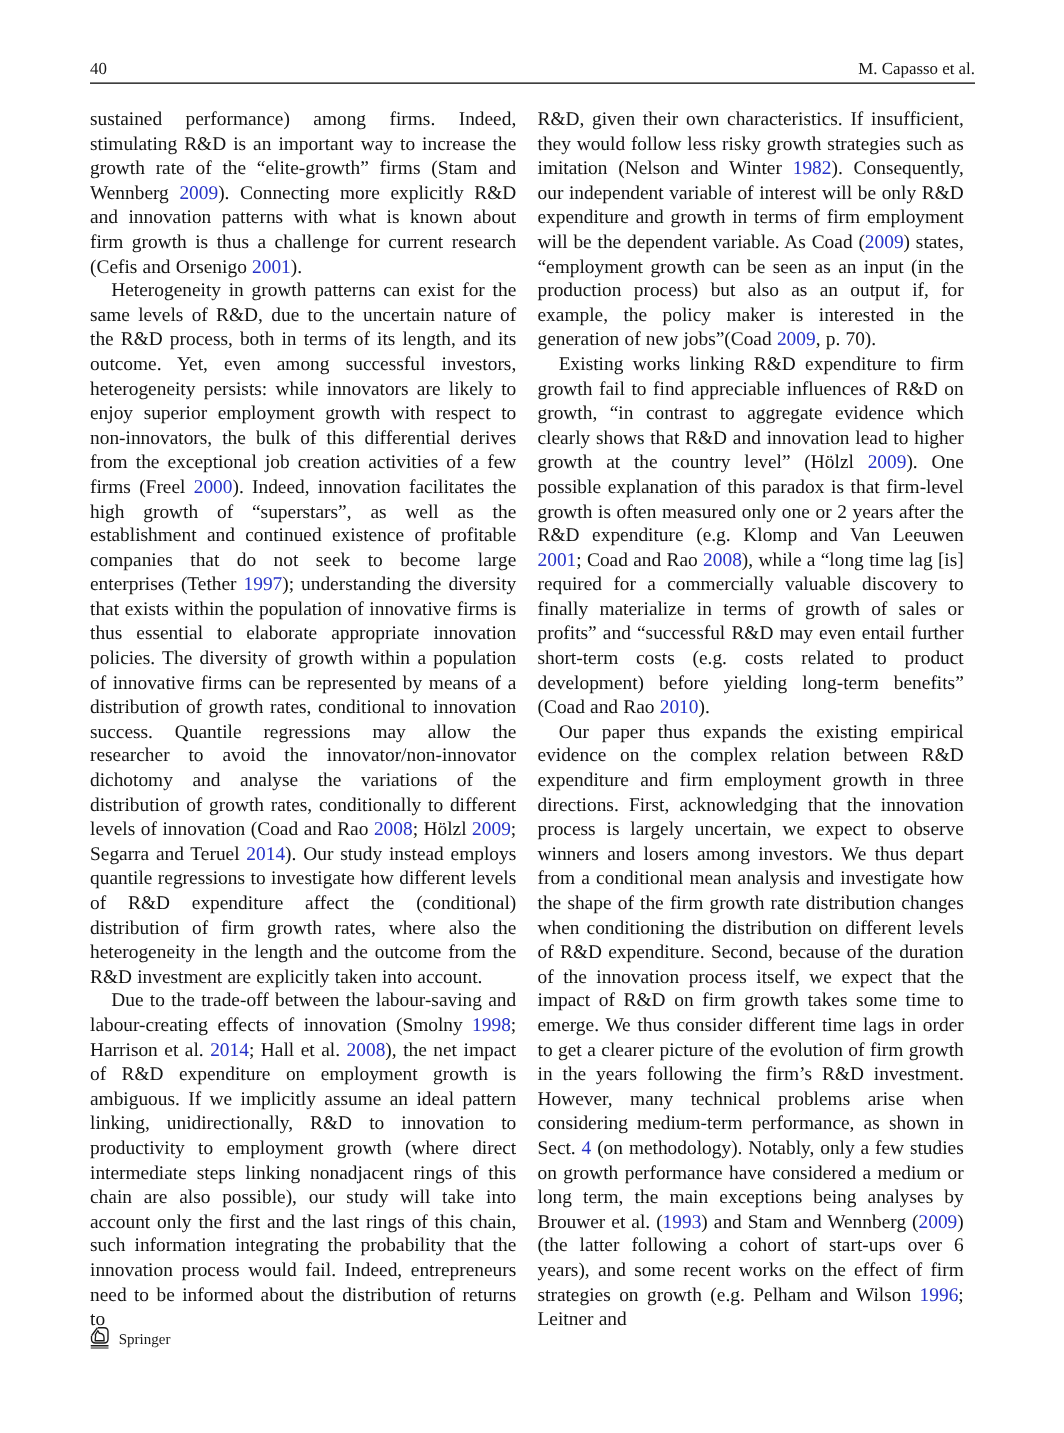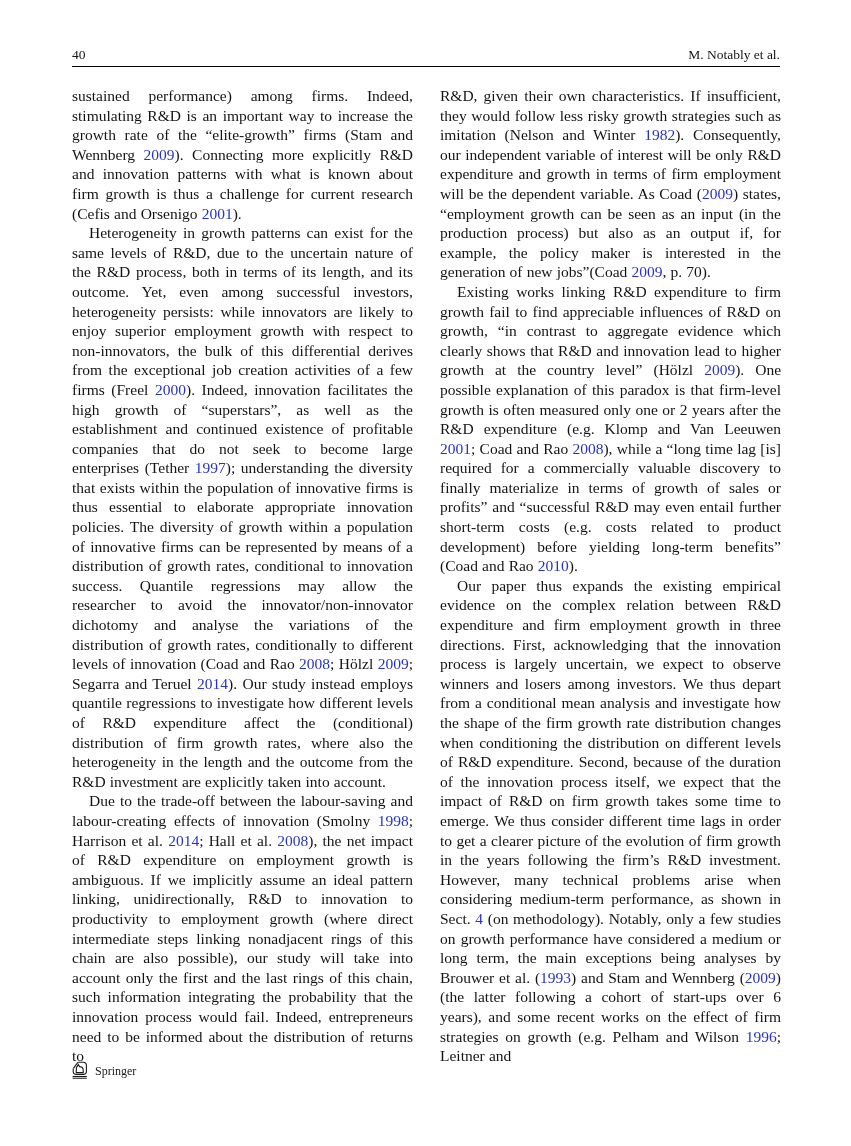--- a/index.html
+++ b/index.html
@@ -33,21 +33,21 @@
     width: 708px;
     top: 66px;
     border-top: 1.4px solid #000000;
   }
   .body-columns {
     position: absolute;
     left: 72px;
     top: 86px;
     width: 709px;
     display: flex;
-    gap: 27px;
+    gap: 17px;
   }
   .col {
     width: 341px;
     text-align: justify;
     font-size: 15.5px;
     line-height: 19.6px;
     hyphens: auto;
     -webkit-hyphens: auto;
     word-spacing: 0.02em;
   }
@@ -83,21 +83,21 @@
   }
   .logo-box svg { display: block; }
 </style>
 </head>
 <body>
 
 <div class="page">
 
   <header class="running-header">
     <span>40</span>
-    <span>M. Notably et al.</span>
+    <span>M. Capasso et al.</span>
   </header>
 
   <div class="header-rule"></div>
 
   <main class="body-columns">
     <div class="col">
         <p class="para"><span>sustained performance) among firms. Indeed, stimulating R&amp;D is an important way to increase the growth rate of the “elite-growth” firms (Stam and Wennberg </span><span class="cite-link">2009</span><span>). Connecting more explicitly R&amp;D and innovation patterns with what is known about firm growth is thus a challenge for current research (Cefis and Orsenigo </span><span class="cite-link">2001</span><span>).</span></p>
         <p class="para indent"><span>Heterogeneity in growth patterns can exist for the same levels of R&amp;D, due to the uncertain nature of the R&amp;D process, both in terms of its length, and its outcome. Yet, even among successful investors, heterogeneity persists: while innovators are likely to enjoy superior employment growth with respect to non-innovators, the bulk of this differential derives from the exceptional job creation activities of a few firms (Freel </span><span class="cite-link">2000</span><span>). Indeed, innovation facilitates the high growth of “superstars”, as well as the establishment and continued existence of profitable companies that do not seek to become large enterprises (Tether </span><span class="cite-link">1997</span><span>); understanding the diversity that exists within the population of innovative firms is thus essential to elaborate appropriate innovation policies. The diversity of growth within a population of innovative firms can be represented by means of a distribution of growth rates, conditional to innovation success. Quantile regressions may allow the researcher to avoid the innovator/non-innovator dichotomy and analyse the variations of the distribution of growth rates, conditionally to different levels of innovation (Coad and Rao </span><span class="cite-link">2008</span><span>; Hölzl </span><span class="cite-link">2009</span><span>; Segarra and Teruel </span><span class="cite-link">2014</span><span>). Our study instead employs quantile regressions to investigate how different levels of R&amp;D expenditure affect the (conditional) distribution of firm growth rates, where also the heterogeneity in the length and the outcome from the R&amp;D investment are explicitly taken into account.</span></p>
         <p class="para indent"><span>Due to the trade-off between the labour-saving and labour-creating effects of innovation (Smolny </span><span class="cite-link">1998</span><span>; Harrison et al. </span><span class="cite-link">2014</span><span>; Hall et al. </span><span class="cite-link">2008</span><span>), the net impact of R&amp;D expenditure on </span><span class="em">employment</span><span> growth is ambiguous. If we implicitly assume an ideal pattern linking, unidirectionally, R&amp;D to innovation to productivity to employment growth (where direct intermediate steps linking nonadjacent rings of this chain are also possible), our study will take into account only the first and the last rings of this chain, such information integrating the probability that the innovation process would fail. Indeed, entrepreneurs need to be informed about the distribution of returns to</span></p>
       </div>

